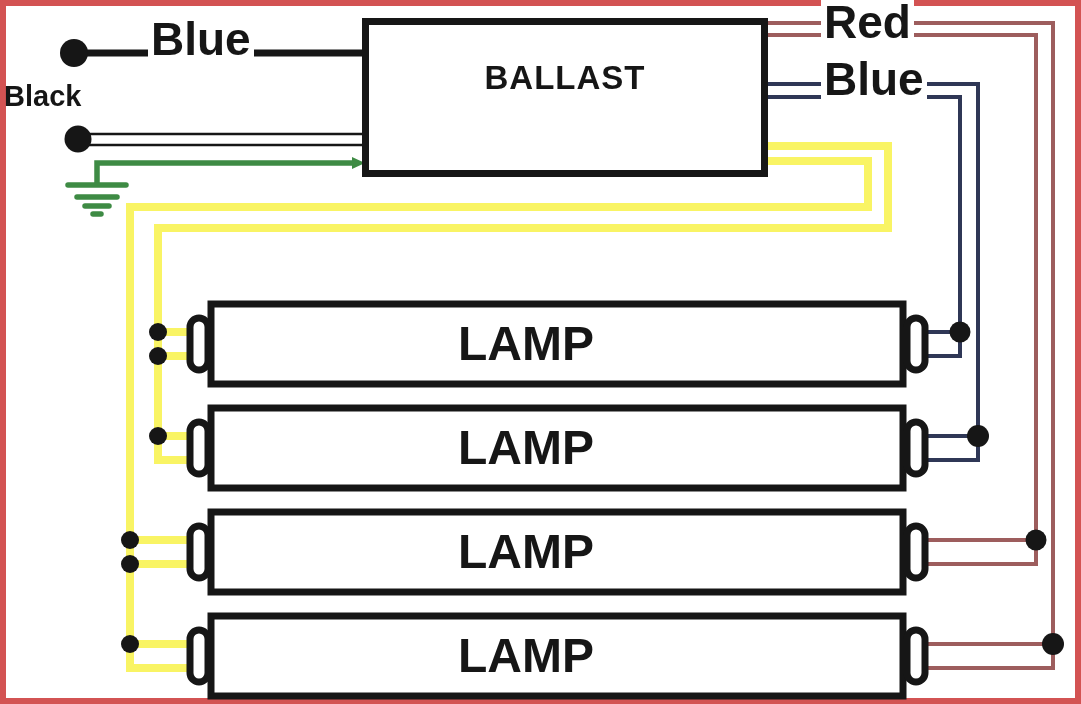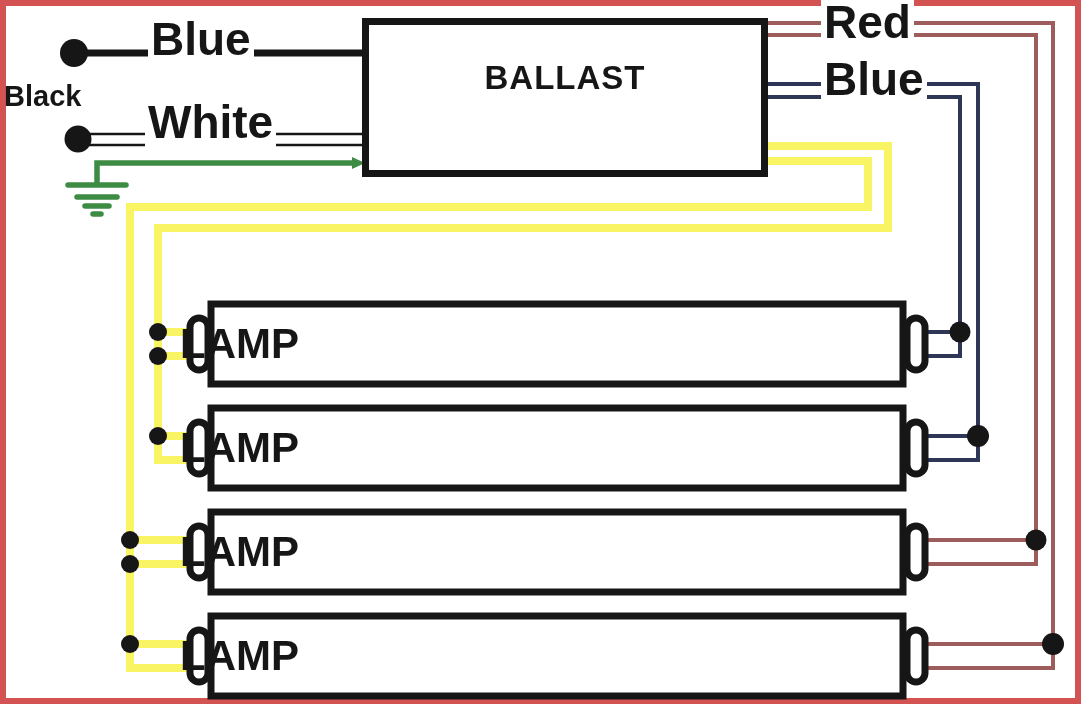--- a/index.html
+++ b/index.html
@@ -2,21 +2,21 @@
 <html><head>
 <meta charset="utf-8">
 <style>
   html,body{margin:0;padding:0;background:#ffffff;}
   #canvas{position:relative;width:1081px;height:704px;background:#ffffff;overflow:hidden;
           font-family:"Liberation Sans",sans-serif;}
   #wires-svg{position:absolute;left:0;top:0;}
   .lbl{position:absolute;font-weight:bold;color:#161616;line-height:1.15;white-space:nowrap;}
   .occlude{background:#ffffff;padding:0 3px;}
   .big{font-size:46px;}
-  .lamp-lbl{font-size:42px;width:692px;text-align:left;transform:translateX(-31px);}
+  .lamp-lbl{font-size:48px;width:692px;text-align:center;transform:translateX(-31px);}
   .ballast-lbl{font-size:33px;width:400px;text-align:center;letter-spacing:1px;}
   .line-lbl{font-size:29px;}
 </style>
 </head>
 <body>
 
 <div id="canvas">
 
   <svg id="wires-svg" width="1081" height="704" viewBox="0 0 1081 704">
 
@@ -100,21 +100,20 @@
       <circle cx="978" cy="436" r="11"></circle>
       <circle cx="1036" cy="540" r="10.5"></circle>
       <circle cx="1053" cy="644" r="11"></circle>
     </g>
   </svg>
 
   <div class="lbl line-lbl" style="left:4px;top:80px;">Black</div>
 
   <div class="lbl big occlude" style="left:148px;top:13px;">Blue</div>
 
-  <div class="lbl big occlude" style="left:145px;top:96px;">White</div>
 
   <div class="lbl ballast-lbl" style="left:365px;top:59px;">BALLAST</div>
 
   <div class="lbl big occlude" style="left:821px;top:-4px;">Red</div>
 
   <div class="lbl big occlude" style="left:821px;top:53px;">Blue</div>
 
 
   <div class="lbl lamp-lbl" style="left:211px;top:304px;line-height:80px;">LAMP</div>
   <div class="lbl lamp-lbl" style="left:211px;top:408px;line-height:80px;">LAMP</div>

